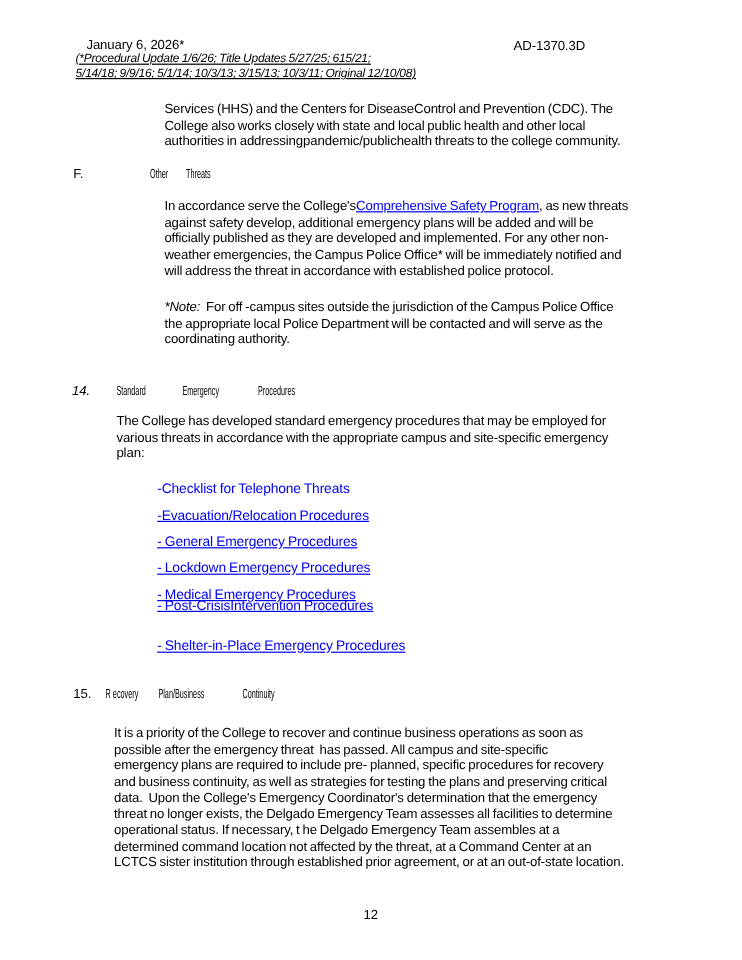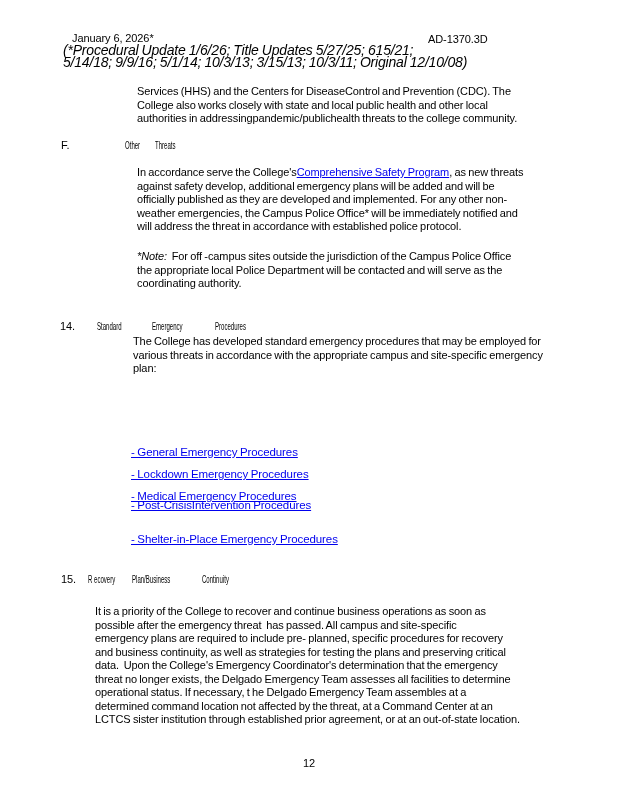--- a/index.html
+++ b/index.html
@@ -7,22 +7,22 @@
     position:relative; width:618px; height:800px; background:#ffffff;
     font-family:"Liberation Sans", sans-serif; color:#000000; overflow:hidden;
   }
   .abs { position:absolute; }
   .body-text {
     font-size:11px; line-height:13.5px; white-space:pre;
     letter-spacing:-0.1px; word-spacing:-0.6px;
   }
   .hdr { font-size:11px; letter-spacing:-0.1px; }
   .revisions {
-    font-size:14px; font-style:italic; line-height:12px; white-space:pre;
-    letter-spacing:-0.2px; word-spacing:-0.5px;
+    font-size:10px; font-style:italic; line-height:12px; white-space:pre;
+    letter-spacing:-0.2px; word-spacing:-0.5px;text-decoration:underline;
   }
   .sec-num { font-size:11px; letter-spacing:-0.1px; }
   .hw {
     position:absolute; font-size:11px; white-space:pre;
     transform:scaleX(0.55); transform-origin:0 0;
   }
   .doc-link {
     color:#0000EE; text-decoration:underline; cursor:pointer;
   }
   .doc-link.no-underline { text-decoration:none; }
@@ -57,30 +57,32 @@
   <div class="abs body-text" style="left:137px; top:166px;"><span>In accordance serve the College's</span><a class="doc-link">Comprehensive Safety Program</a><span>, as new threats</span><span class="para-rest">against safety develop, additional emergency plans will be added and will be
 officially published as they are developed and implemented. For any other non-
 weather emergencies, the Campus Police Office* will be immediately notified and
 will address the threat in accordance with established police protocol.</span></div>
 
   <div class="abs body-text" style="left:137px; top:250px;"><span class="note-label">*Note:</span><span>  For off -campus sites outside the jurisdiction of the Campus Police Office
 the appropriate local Police Department will be contacted and will serve as the
 coordinating authority.</span></div>
 
   <div class="abs" style="left:0; top:320px; width:618px; height:14px;">
-    <span class="abs sec-num" style="left:60px; top:0;">14.</span>
+    <span class="abs sec-num" style="left:60px; top:0;font-style:italic;">14.</span>
     <span class="hw" style="left:97px; top:0;">Standard</span>
     <span class="hw" style="left:152px; top:0;">Emergency</span>
     <span class="hw" style="left:215px; top:0;">Procedures</span>
   </div>
 
-  <div class="abs body-text" style="left:97px; top:335px;margin-left:36px;">The College has developed standard emergency procedures that may be employed for
+  <div class="abs body-text" style="left:97px; top:345px;">The College has developed standard emergency procedures that may be employed for
 various threats in accordance with the appropriate campus and site-specific emergency
 plan:</div>
 
+  <a class="link-item doc-link no-underline" style="top:402px;">-Checklist for Telephone Threats</a>
+  <a class="link-item doc-link" style="top:424px;">-Evacuation/Relocation Procedures</a>
   <a class="link-item doc-link" style="top:446px;text-align:right;">- General Emergency Procedures</a>
   <a class="link-item doc-link" style="top:468px;">- Lockdown Emergency Procedures</a>
   <a class="link-item doc-link" style="top:490px;">- Medical Emergency Procedures</a>
   <a class="link-item doc-link" style="top:499px;">- Post-CrisisIntervention Procedures</a>
   <a class="link-item doc-link" style="top:533px;">- Shelter-in-Place Emergency Procedures</a>
 
   <div class="abs" style="left:0; top:573px; width:618px; height:14px;padding-left:42px;">
     <span class="abs sec-num" style="left:61px; top:0;">15.</span>
     <span class="hw" style="left:88px; top:0;">R ecovery</span>
     <span class="hw" style="left:132px; top:0;">Plan/Business</span>

